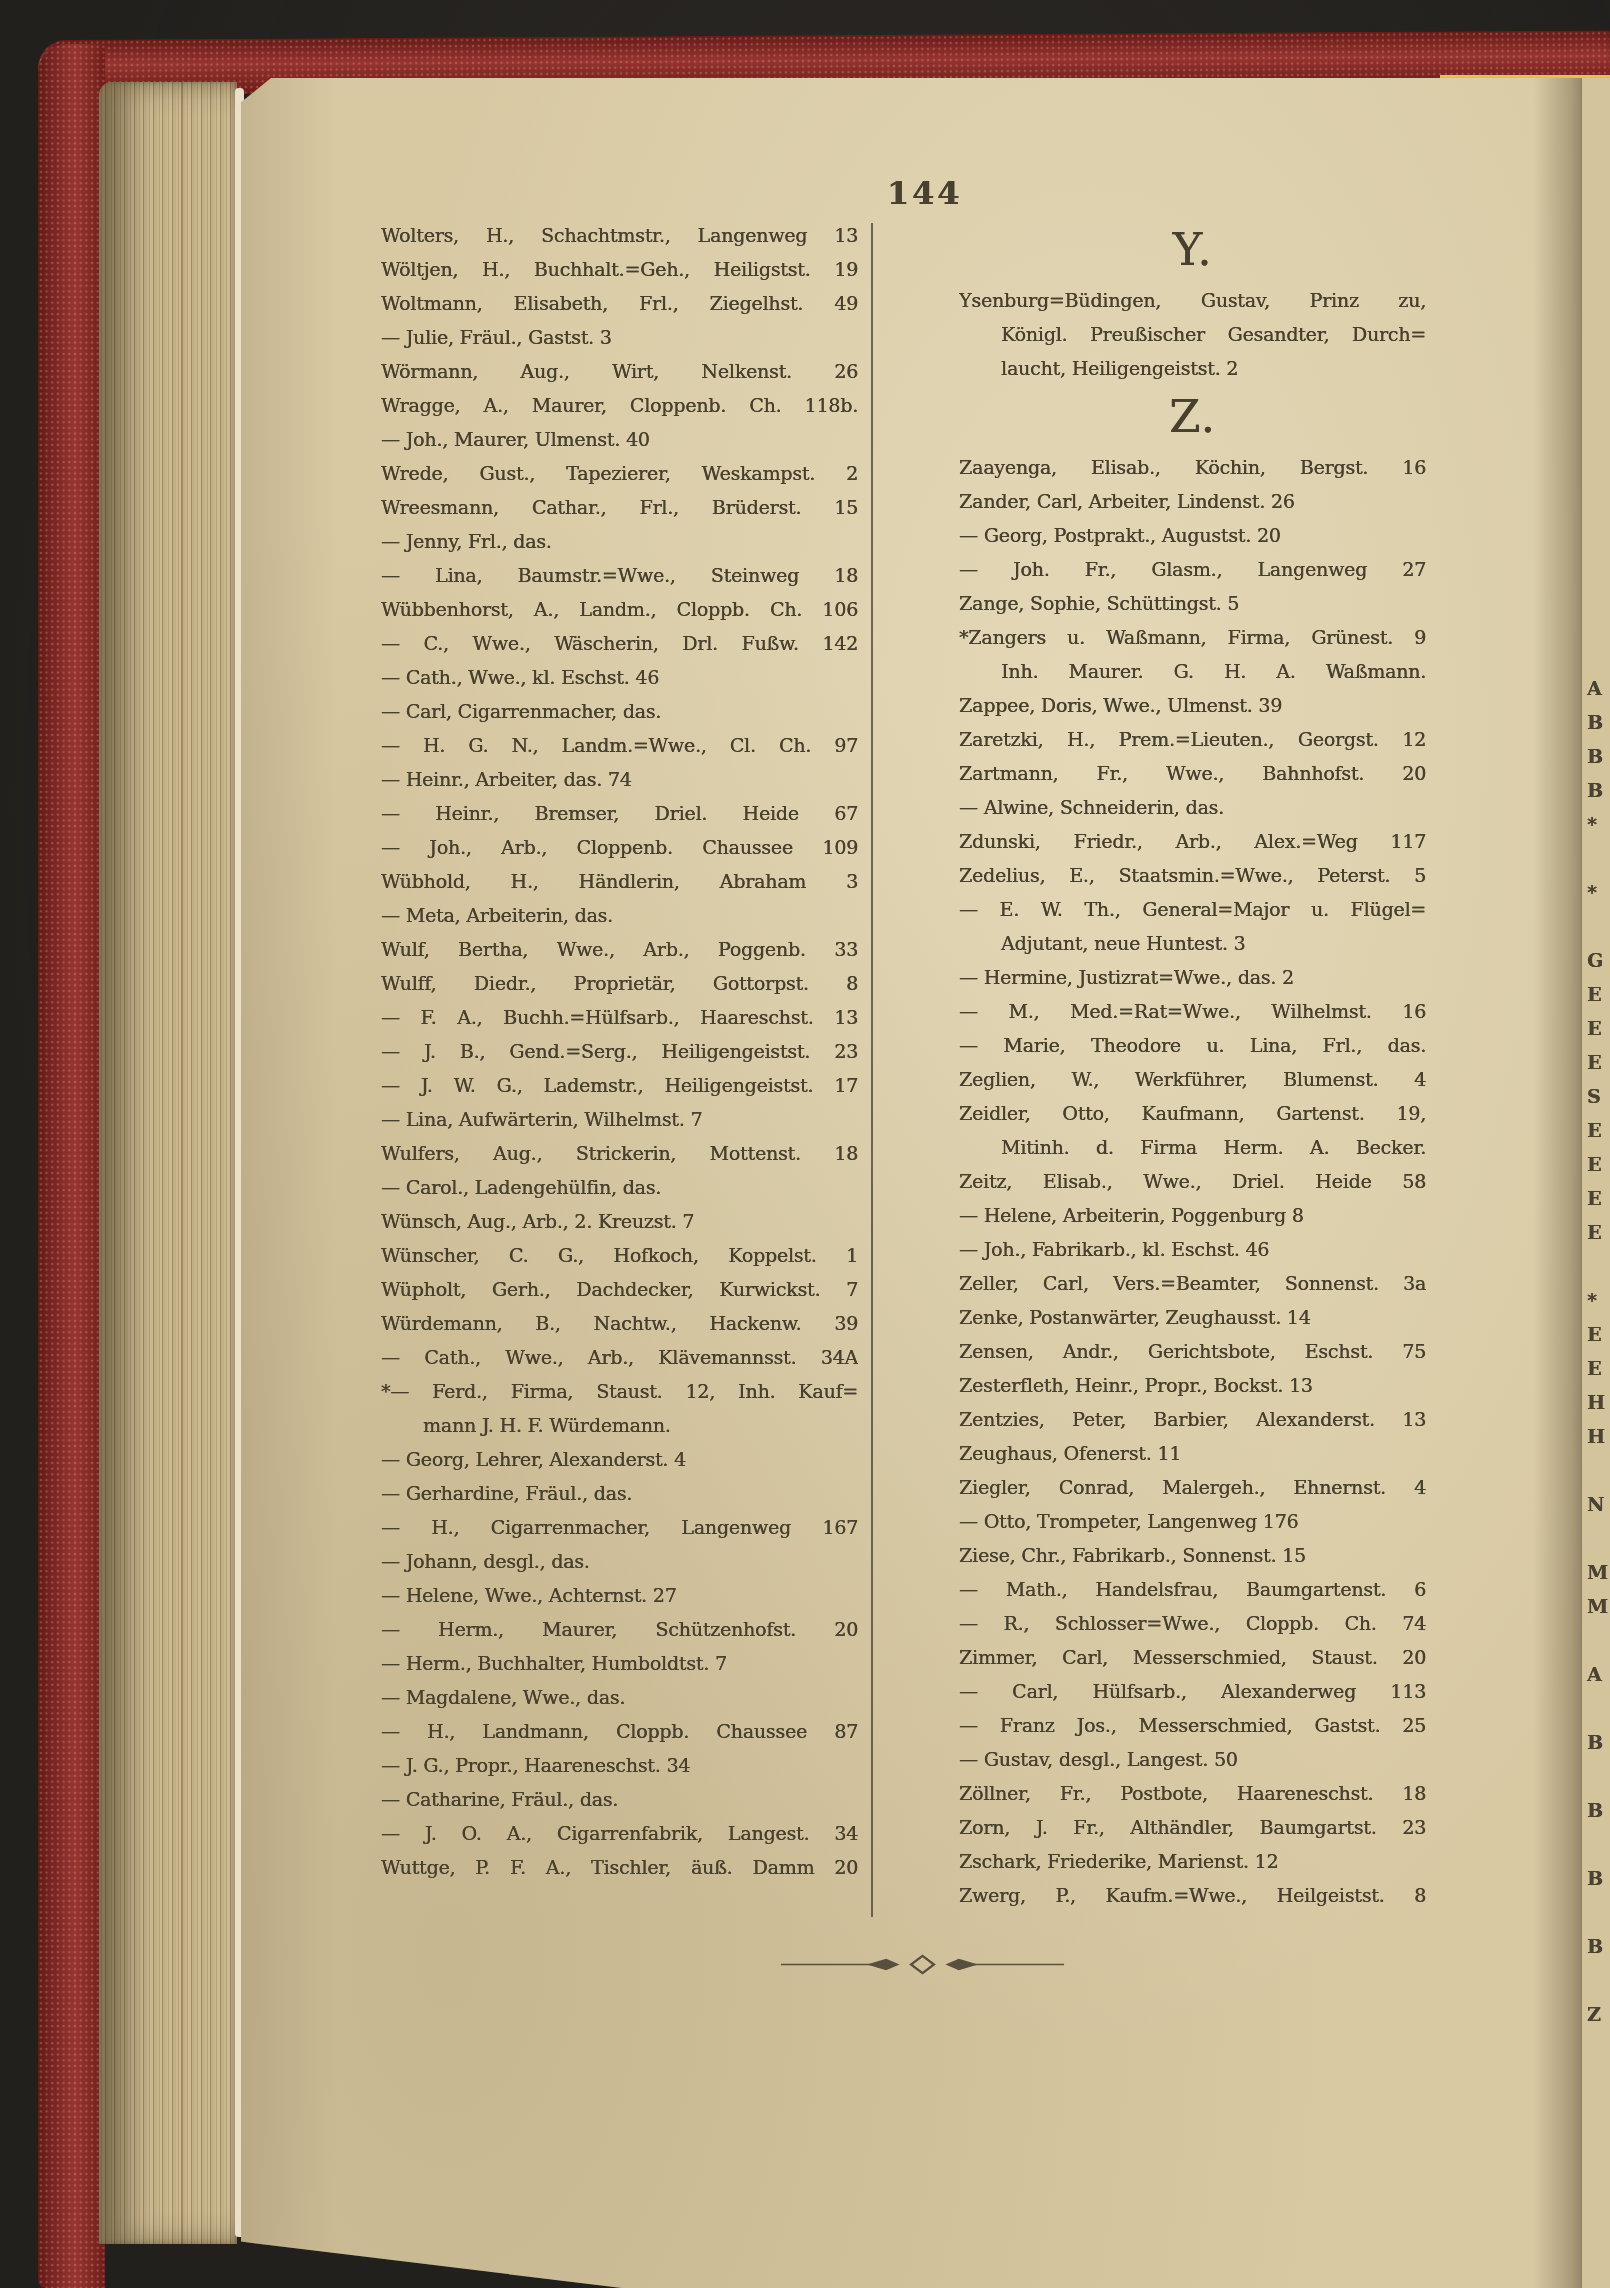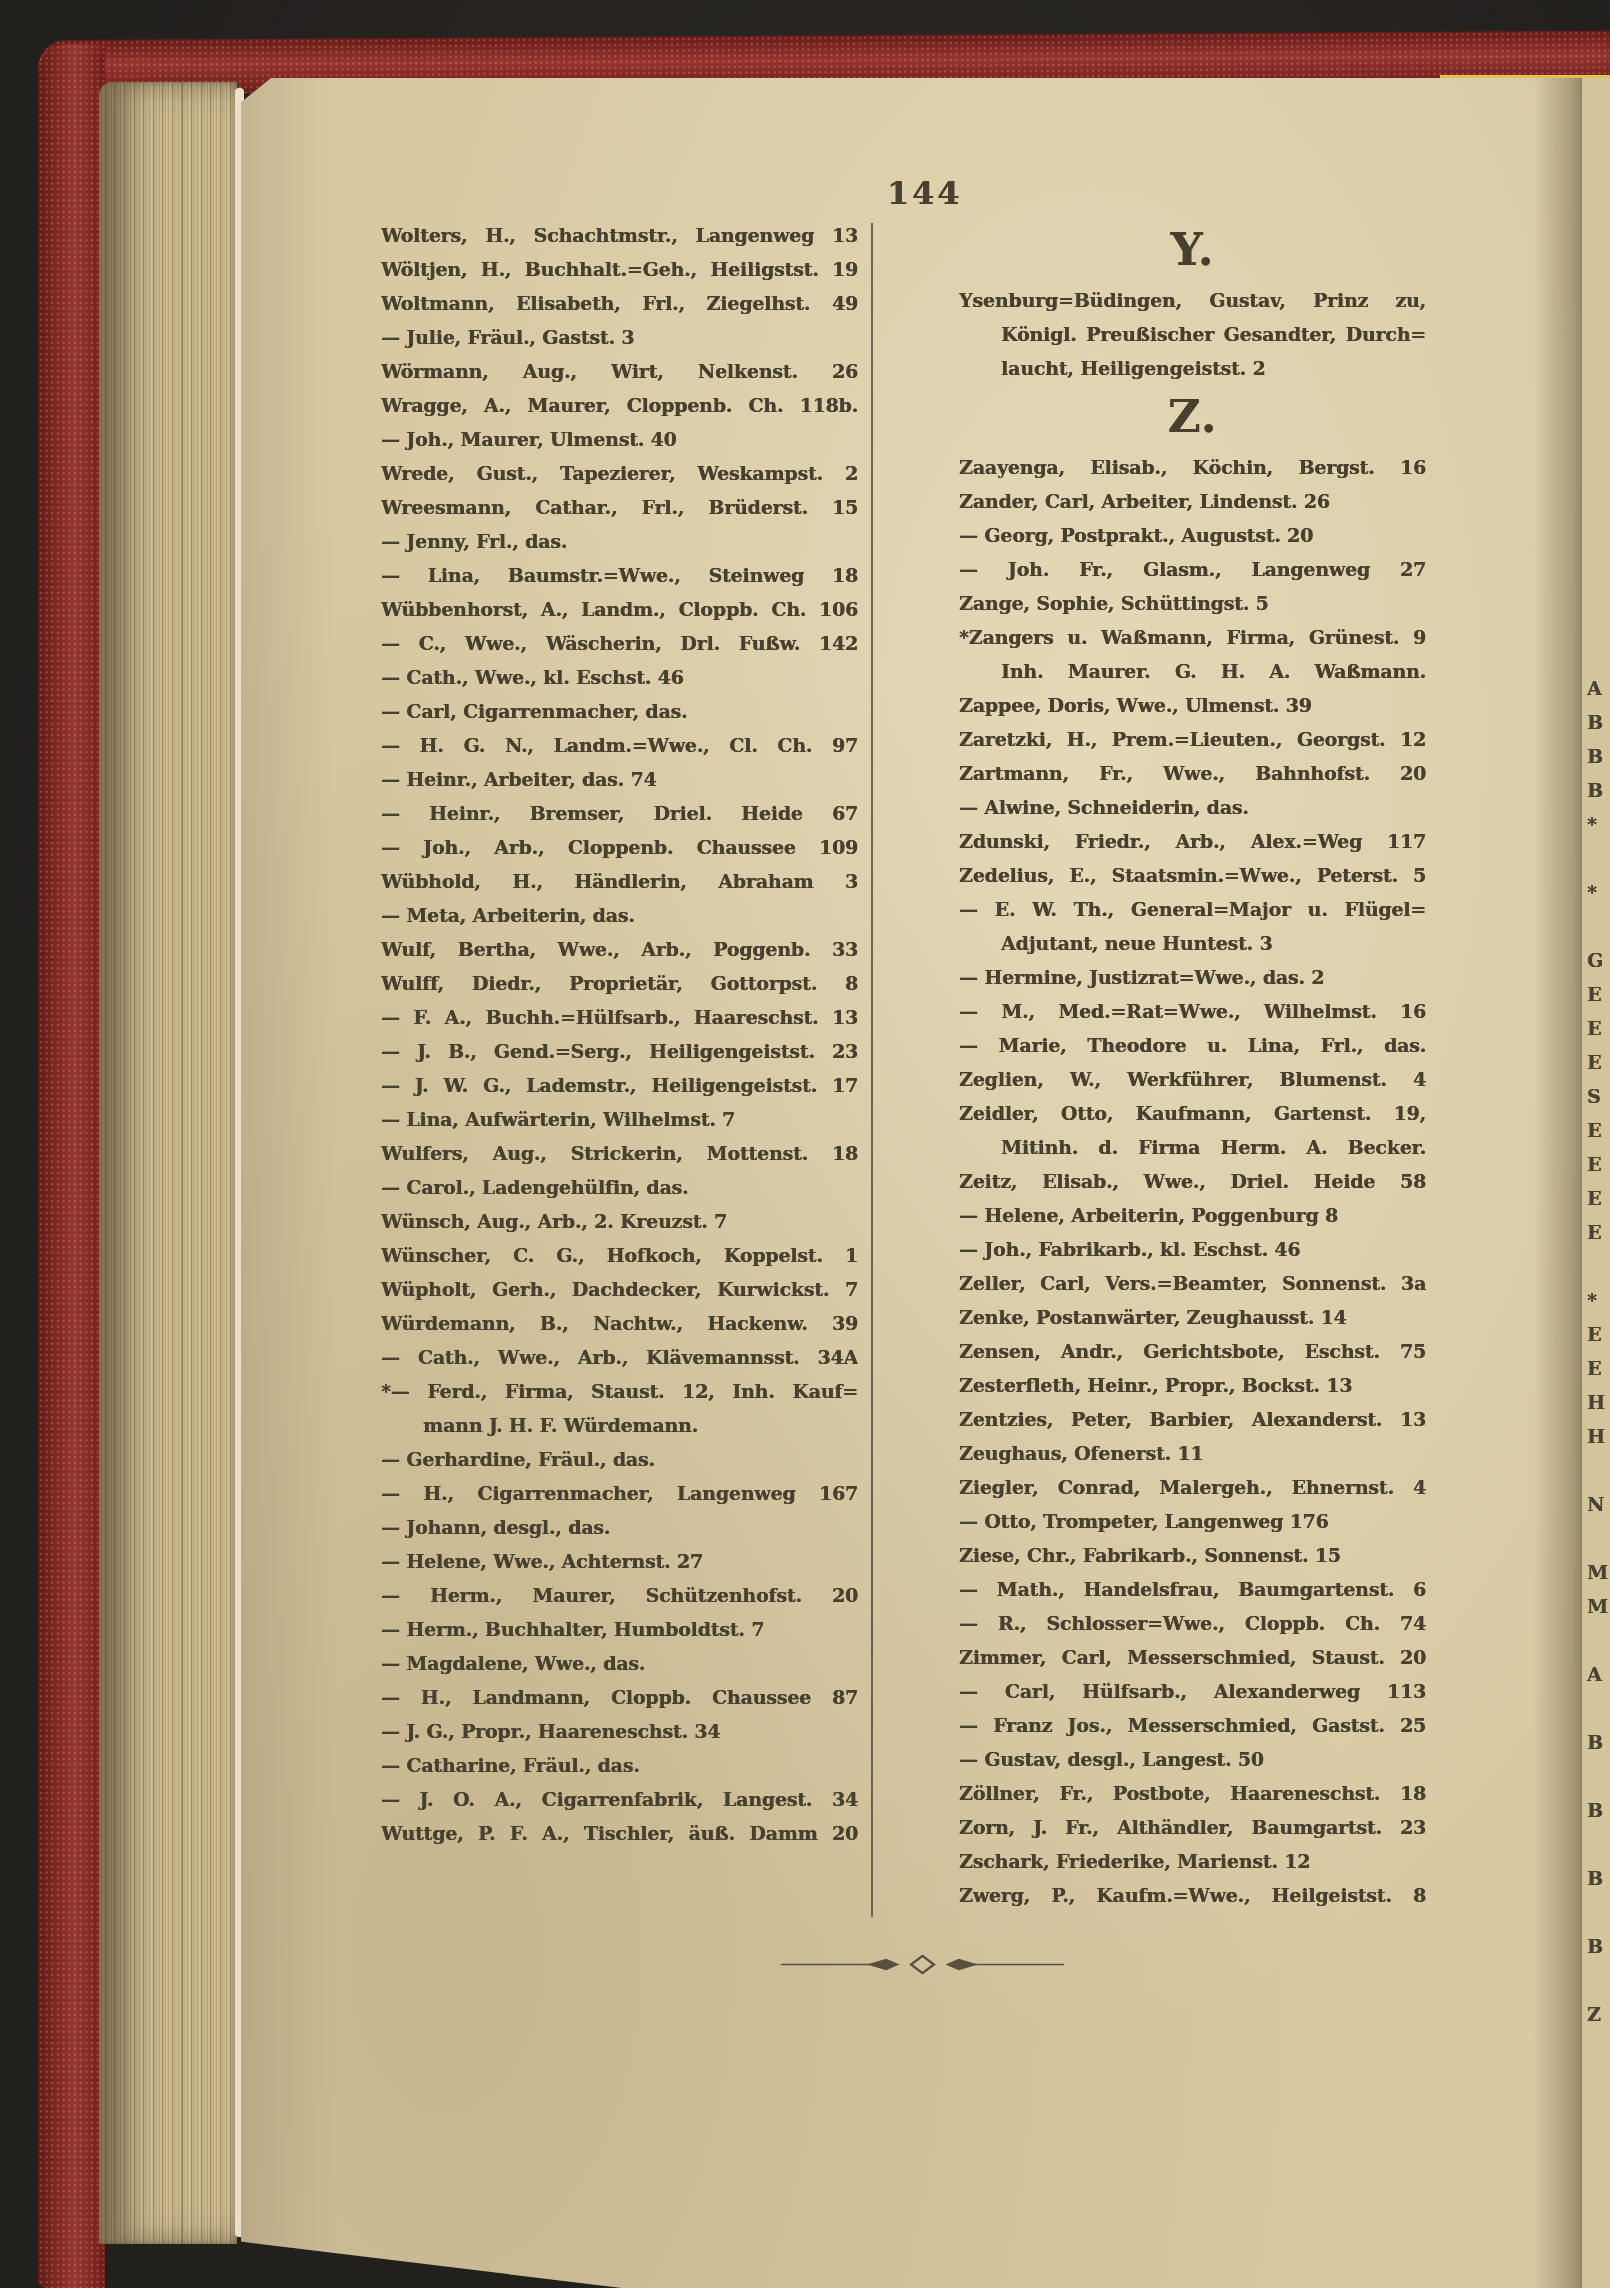--- a/index.html
+++ b/index.html
@@ -46,21 +46,21 @@
     color:#453c2e;
   }
   .gutter-shadow{position:absolute;left:1292px;top:0;width:50px;height:100%;
     background:linear-gradient(90deg, rgba(0,0,0,0), rgba(70,52,25,.30) 75%, rgba(40,30,15,.40));}
   .facing-strip{position:absolute;left:1340px;top:0;width:30px;height:100%;
     background:#d3c49c;border-left:1.9px solid rgba(90,70,40,.55);}
   
   .pagenum{position:absolute;left:612px;top:96px;width:143px;text-align:center;
     font-size:32px;font-weight:bold;letter-spacing:2.9px;color:#49412f;
     text-shadow:0.4px 0 0 #49412f;}
-  .col{position:absolute;top:140px;font-size:19px;font-weight:bold;letter-spacing:-0.2px;
+  .col{position:absolute;top:140px;font-size:19px;font-weight:normal;letter-spacing:-0.2px;
     line-height:34px;color:#48402f;text-shadow:0.3px 0 0 #48402f;white-space:nowrap;}
   .col-left{left:140px;width:477px;}
   .col-right{left:718px;width:467px;}
   .ln{white-space:normal;overflow:hidden;height:34px;}
   .ln.j{text-align:justify;text-align-last:justify;}
   .ln.ind{padding-left:42px;}
   .ln.hdr{height:auto;text-align:center;text-align-last:center;font-size:45px;
     line-height:63px;height:63px;letter-spacing:1px;}
   .col-right .ln.hdr + .ln{margin-top:1.9px;}
   .colrule{position:absolute;left:630px;top:145px;width:1.9px;height:1694px;background:#584f3f;opacity:.85;}
@@ -115,20 +115,21 @@
       <div class="ln">— Lina, Aufwärterin, Wilhelmst. 7</div>
       <div class="ln j">Wulfers, Aug., Strickerin, Mottenst. 18</div>
       <div class="ln">— Carol., Ladengehülfin, das.</div>
       <div class="ln">Wünsch, Aug., Arb., 2. Kreuzst. 7</div>
       <div class="ln j">Wünscher, C. G., Hofkoch, Koppelst. 1</div>
       <div class="ln j">Wüpholt, Gerh., Dachdecker, Kurwickst. 7</div>
       <div class="ln j">Würdemann, B., Nachtw., Hackenw. 39</div>
       <div class="ln j">— Cath., Wwe., Arb., Klävemannsst. 34A</div>
       <div class="ln j">*— Ferd., Firma, Staust. 12, Inh. Kauf=</div>
       <div class="ln ind">mann J. H. F. Würdemann.</div>
+      <div class="ln">— Georg, Lehrer, Alexanderst. 4</div>
       <div class="ln">— Gerhardine, Fräul., das.</div>
       <div class="ln j">— H., Cigarrenmacher, Langenweg 167</div>
       <div class="ln">— Johann, desgl., das.</div>
       <div class="ln">— Helene, Wwe., Achternst. 27</div>
       <div class="ln j">— Herm., Maurer, Schützenhofst. 20</div>
       <div class="ln">— Herm., Buchhalter, Humboldtst. 7</div>
       <div class="ln">— Magdalene, Wwe., das.</div>
       <div class="ln j">— H., Landmann, Cloppb. Chaussee 87</div>
       <div class="ln">— J. G., Propr., Haareneschst. 34</div>
       <div class="ln">— Catharine, Fräul., das.</div>

